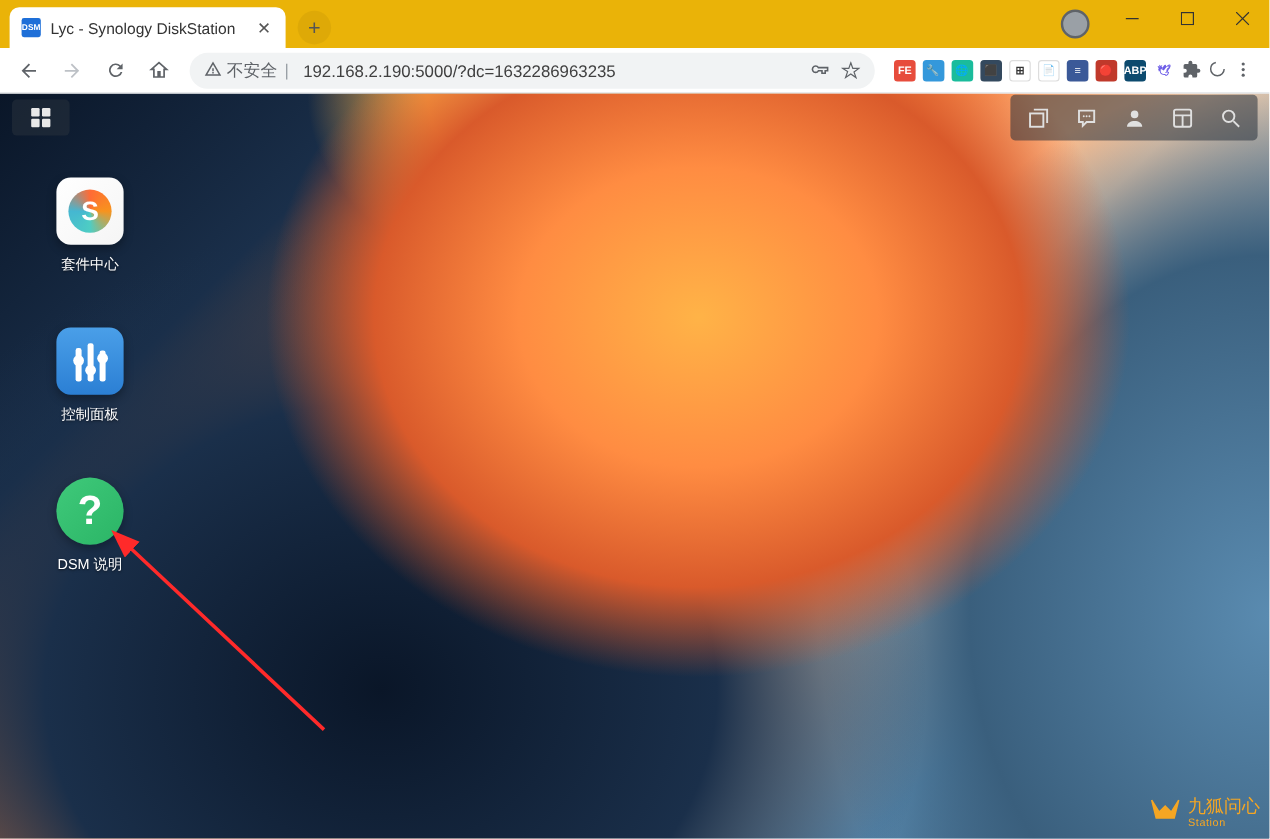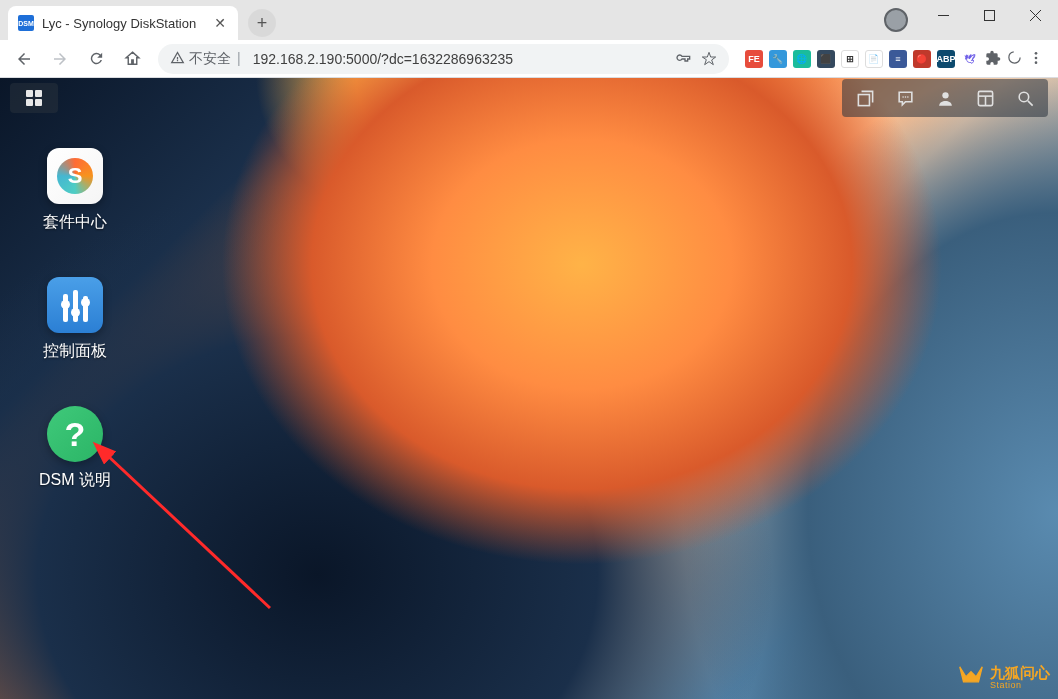--- a/index.html
+++ b/index.html
@@ -1,17 +1,17 @@
 <!DOCTYPE html>
 <html><head>
 <meta charset="utf-8">
 <style>
 *{margin:0;padding:0;box-sizing:border-box;font-family:"Segoe UI",Arial,sans-serif}
 body{width:1058px;height:699px;overflow:hidden;background:#fff;position:relative}
-.titlebar{height:40px;background:#e5e5e5;display:flex;align-items:flex-end;position:relative}
+.titlebar{height:40px;background:#eab308;display:flex;align-items:flex-end;position:relative}
 .win-controls{position:absolute;right:0;top:0;display:flex;height:30px}
 .win-btn{width:46px;height:30px;display:flex;align-items:center;justify-content:center;color:#333;font-size:14px}
 .win-btn svg{width:11px;height:11px}
 .tab{height:34px;background:#fff;border-radius:8px 8px 0 0;display:flex;align-items:center;padding:0 10px;margin-left:8px;min-width:230px;position:relative}
 .tab-icon{width:16px;height:16px;background:#1e6fd8;color:#fff;font-size:7px;display:flex;align-items:center;justify-content:center;border-radius:2px;font-weight:bold;margin-right:8px}
 .tab-title{font-size:13px;color:#333;flex:1}
 .tab-close{width:16px;height:16px;display:flex;align-items:center;justify-content:center;color:#555;font-size:14px}
 .newtab{width:28px;height:28px;border-radius:50%;background:rgba(0,0,0,0.05);display:flex;align-items:center;justify-content:center;margin-left:10px;margin-bottom:3px;color:#555;font-size:18px}
 .avatar-chrome{position:absolute;right:150px;top:8px;width:24px;height:24px;border-radius:50%;background:#9aa0a6;border:2px solid #5f6368}
 .toolbar{height:38px;background:#fff;border-bottom:1px solid #dadce0;display:flex;align-items:center;padding:0 8px;gap:4px}
@@ -32,39 +32,39 @@
  linear-gradient(135deg,#0a1628 0%,#1a2f4a 20%,#ff8c42 45%,#ffd5b0 60%,#5a8bb0 80%,#2a4560 100%)}
 .dsm-bar{position:absolute;top:0;left:0;right:0;height:40px;display:flex;align-items:center;padding:0 10px;z-index:5}
 .apps-btn{width:48px;height:30px;background:rgba(40,50,60,.55);border-radius:4px;display:flex;align-items:center;justify-content:center}
 .apps-grid{width:16px;height:16px;display:grid;grid-template-columns:1fr 1fr;gap:2px}
 .apps-grid span{background:#e8e8e8;border-radius:1px}
 .dsm-right{margin-left:auto;display:flex;gap:0;background:rgba(40,50,60,.55);border-radius:4px;padding:3px}
 .dsm-ico{width:40px;height:32px;display:flex;align-items:center;justify-content:center;color:#e0e0e0}
 .desktop-icons{position:absolute;top:70px;left:30px;display:flex;flex-direction:column;gap:44px;z-index:4}
 .dicon{display:flex;flex-direction:column;align-items:center;gap:8px;width:90px}
 .dicon-box{width:56px;height:56px;border-radius:12px;display:flex;align-items:center;justify-content:center;position:relative}
-.dicon-label{color:#fff;font-size:16px;text-shadow:0 1px 2px rgba(0,0,0,.6);text-align:left}
+.dicon-label{color:#fff;font-size:12px;text-shadow:0 1px 2px rgba(0,0,0,.6);text-align:left}
 .pkg{background:linear-gradient(135deg,#fff 0%,#f5f5f5 100%);box-shadow:0 3px 8px rgba(0,0,0,.3)}
 .pkg::before{content:"";position:absolute;width:36px;height:36px;border-radius:50%;background:conic-gradient(#ff6b35,#f7931e,#4ecdc4,#45b7d1,#ff6b35)}
 .pkg::after{content:"S";position:absolute;color:#fff;font-weight:bold;font-size:22px;z-index:1}
 .ctrl{background:linear-gradient(180deg,#4a9fe8 0%,#2b7fd4 100%);box-shadow:0 3px 8px rgba(0,0,0,.3)}
 .sliders{display:flex;gap:5px;align-items:flex-end;height:34px}
 .sliders span{width:5px;background:#fff;border-radius:2px;position:relative}
 .sliders span::after{content:"";position:absolute;width:9px;height:9px;background:#fff;border-radius:50%;left:-2px}
 .sliders span:nth-child(1){height:28px}.sliders span:nth-child(1)::after{top:6px}
 .sliders span:nth-child(2){height:32px}.sliders span:nth-child(2)::after{top:18px}
 .sliders span:nth-child(3){height:26px}.sliders span:nth-child(3)::after{top:2px}
 .folder{background:linear-gradient(180deg,#ffd966 0%,#ffbb33 100%);box-shadow:0 3px 8px rgba(0,0,0,.3);border-radius:6px}
 .folder::before{content:"";position:absolute;top:-6px;left:6px;width:22px;height:10px;background:#ffd966;border-radius:3px 3px 0 0}
 .folder::after{content:"";position:absolute;inset:8px;background:rgba(255,255,255,.3);border-radius:3px}
 .help{background:linear-gradient(135deg,#3fc97a 0%,#2bb566 100%);border-radius:50%;box-shadow:0 3px 8px rgba(0,0,0,.3);color:#fff;font-size:34px;font-weight:bold}
 .arrow{position:absolute;z-index:6;pointer-events:none}
 .watermark{position:absolute;bottom:6px;right:8px;z-index:7;display:flex;align-items:center;gap:4px;color:#f5a623;font-size:12px}
 .wm-text{display:flex;flex-direction:column;line-height:1.1}
-.wm-cn{font-size:15px;font-weight:bold}
+.wm-cn{font-size:15px;font-weight:normal}
 .wm-en{font-size:9px;letter-spacing:.5px}
 </style>
 </head>
 <body>
 
 <div class="titlebar">
   <div class="tab">
     <div class="tab-icon">DSM</div>
     <div class="tab-title">Lyc - Synology DiskStation</div>
     <div class="tab-close">✕</div>

